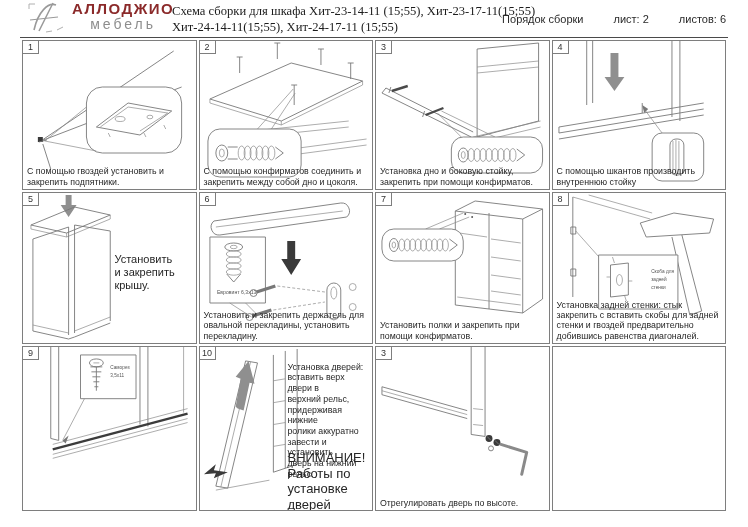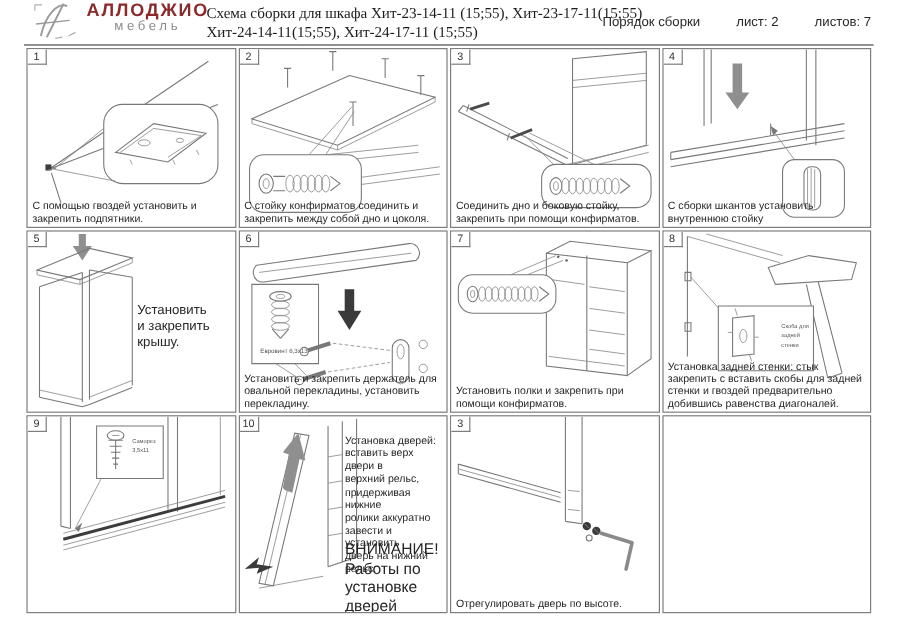--- a/index.html
+++ b/index.html
@@ -5,21 +5,21 @@
   *{margin:0;padding:0;box-sizing:border-box}
   html,body{width:748px;height:527px;background:#fff;overflow:hidden}
   body{font-family:"Liberation Sans",sans-serif;position:relative;color:#2e2e2e}
 
   
   .header{position:absolute;left:20px;top:0;width:708px;height:38px;border-bottom:1px solid #4a4a4a}
   .logo{position:absolute;left:6px;top:0;display:flex;align-items:flex-start}
   .logo-a{width:40px;height:33px}
   .logo-text{margin-left:6px;text-align:center}
   .brand{font-size:15px;font-weight:bold;letter-spacing:1.5px;color:#8b2a2a}
-  .brand-sub{font-size:11px;letter-spacing:3px;color:#8d8d8d;margin-top:-1px}
+  .brand-sub{font-size:14px;letter-spacing:3px;color:#8d8d8d;margin-top:-1px}
   .title{position:absolute;left:152px;top:4px;width:380px;font-family:"Liberation Serif",serif;font-size:12.6px;line-height:1.25;color:#1c1c1c}
   .sheetinfo{position:absolute;right:2px;top:13px;font-size:11px;color:#2a2a2a;display:flex;gap:30px;align-items:flex-end}
 
   
   .grid{position:absolute;left:22px;top:40px;width:704px;display:grid;
         grid-template-columns:repeat(4,1fr);grid-template-rows:150px 152px 165px;gap:2px}
   .panel{position:relative;border:1px solid #7e7e7e;background:#fff;overflow:hidden}
   .num{position:absolute;top:0;left:0;width:16px;height:13px;border-right:1px solid #7e7e7e;border-bottom:1px solid #7e7e7e;
        font-size:9px;line-height:13px;text-align:center;color:#333;background:#fff;z-index:3}
   .art{position:absolute;inset:0;width:100%;height:100%;z-index:1}
@@ -55,21 +55,21 @@
       <div class="brand-sub">мебель</div>
     </div>
   </div>
   <div class="title">
     <div>Схема сборки для шкафа Хит-23-14-11 (15;55), Хит-23-17-11(15;55)</div>
     <div>Хит-24-14-11(15;55), Хит-24-17-11 (15;55)</div>
   </div>
   <div class="sheetinfo">
     <span>Порядок сборки</span>
     <span>лист: 2</span>
-    <span>листов: 7</span>
+    <span>листов: 6</span>
   </div>
 </header>
 
 <div class="grid">
 
   <section class="panel">
     <div class="num">1</div>
     <svg class="art" viewBox="0 0 174 148" preserveAspectRatio="none">
       <path class="ln" d="M18 100 L152 10 M18 100 L160 46"></path>
       <rect x="15" y="96" width="5" height="5" class="filld"></rect>
@@ -108,21 +108,21 @@
         <path class="ln" d="M28 106 L38 106 M28 118 L38 118"></path>
         <ellipse cx="42" cy="112" rx="3.5" ry="7" class="lnthin"></ellipse>
           <ellipse cx="48" cy="112" rx="3.5" ry="7" class="lnthin"></ellipse>
         <ellipse cx="54" cy="112" rx="3.5" ry="7" class="lnthin"></ellipse>
           <ellipse cx="60" cy="112" rx="3.5" ry="7" class="lnthin"></ellipse>
         <ellipse cx="66" cy="112" rx="3.5" ry="7" class="lnthin"></ellipse>
           <ellipse cx="72" cy="112" rx="3.5" ry="7" class="lnthin"></ellipse>
         <path class="ln" d="M76 106 L84 112 L76 118"></path>
       </g>
     </svg>
-    <div class="cap">С стойку конфирматов соединить и закрепить между собой дно и цоколя.</div>
+    <div class="cap">С помощью конфирматов соединить и закрепить между собой дно и цоколя.</div>
   </section>
 
   <section class="panel">
     <div class="num">3</div>
     <svg class="art" viewBox="0 0 174 148" preserveAspectRatio="none">
       <path class="ln" d="M102 8 L164 2 L164 80 L102 96 Z"></path>
       <path class="lnthin" d="M102 26 L164 20 M102 32 L164 26"></path>
       <path class="lnthin" d="M98 96 L166 80 M98 102 L166 86 M98 96 L98 102"></path>
       <path class="ln" d="M6 52 L96 96 M10 47 L98 91 M6 52 L10 47"></path>
       <g>
@@ -140,40 +140,40 @@
           <ellipse cx="102" cy="114" rx="3.2" ry="6.5" class="lnthin"></ellipse>
         <ellipse cx="108" cy="114" rx="3.2" ry="6.5" class="lnthin"></ellipse>
           <ellipse cx="114" cy="114" rx="3.2" ry="6.5" class="lnthin"></ellipse>
         <ellipse cx="120" cy="114" rx="3.2" ry="6.5" class="lnthin"></ellipse>
           <ellipse cx="126" cy="114" rx="3.2" ry="6.5" class="lnthin"></ellipse>
         <ellipse cx="132" cy="114" rx="3.2" ry="6.5" class="lnthin"></ellipse>
           <ellipse cx="138" cy="114" rx="3.2" ry="6.5" class="lnthin"></ellipse>
         <path class="ln" d="M142 108 L150 114 L142 120"></path>
       </g>
     </svg>
-    <div class="cap">Соединить дно и боковую стойку, закрепить при помощи конфирматов.</div>
+    <div class="cap">Установка дно и боковую стойку, закрепить при помощи конфирматов.</div>
   </section>
 
   <section class="panel">
     <div class="num">4</div>
     <svg class="art" viewBox="0 0 174 148" preserveAspectRatio="none">
       <polygon points="58,12 66,12 66,36 72,36 62,50 52,36 58,36" class="fillg"></polygon>
       <path class="ln" d="M34 0 L34 64 M40 0 L40 62"></path>
       <path class="ln" d="M120 0 L120 76 M128 0 L128 80"></path>
       <path class="ln" d="M6 86 L152 62 M6 92 L152 68 M6 86 L6 92 M6 98 L152 74"></path>
       <path class="ln" d="M90 62 L90 72"></path>
       <path class="lnthin" d="M92 68 L110 92"></path>
       <polygon points="90,64 96,68 92,72" fill="#787878"></polygon>
       <rect x="100" y="92" width="52" height="48" rx="10" class="wbox"></rect>
       <g>
         <rect x="118" y="98" width="14" height="36" rx="6" class="ln"></rect>
         <path class="lnthin" d="M121 100 L121 132 M124 99 L124 133 M127 100 L127 132"></path>
       </g>
     </svg>
-    <div class="cap">С сборки шкантов установить внутреннюю стойку</div>
+    <div class="cap">С помощью шкантов производить внутреннюю стойку</div>
   </section>
 
   <section class="panel">
     <div class="num">5</div>
     <svg class="art" viewBox="0 0 174 150" preserveAspectRatio="none">
       <polygon points="43,2 49,2 49,12 54,12 46,24 38,12 43,12" class="fillg"></polygon>
       <path class="ln" d="M8 32 L52 14 L88 22 L44 40 Z"></path>
       <path class="lnthin" d="M8 32 L8 36 L44 44 L44 40 M44 44 L88 26 L88 22"></path>
       <path class="ln" d="M10 46 L10 138 M46 34 L46 142 M52 32 L52 140 M88 38 L88 128"></path>
       <path class="ln" d="M10 46 L46 34 M52 32 L88 38"></path>

